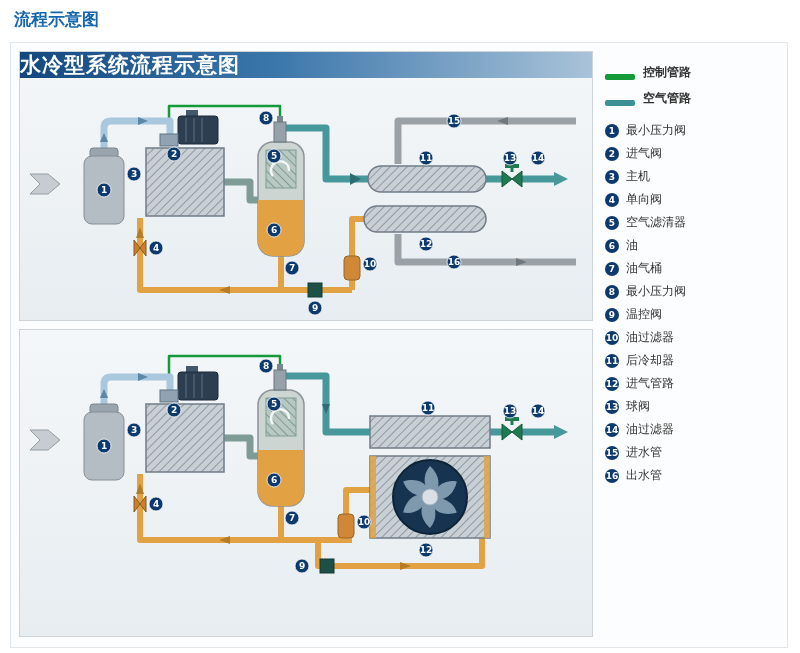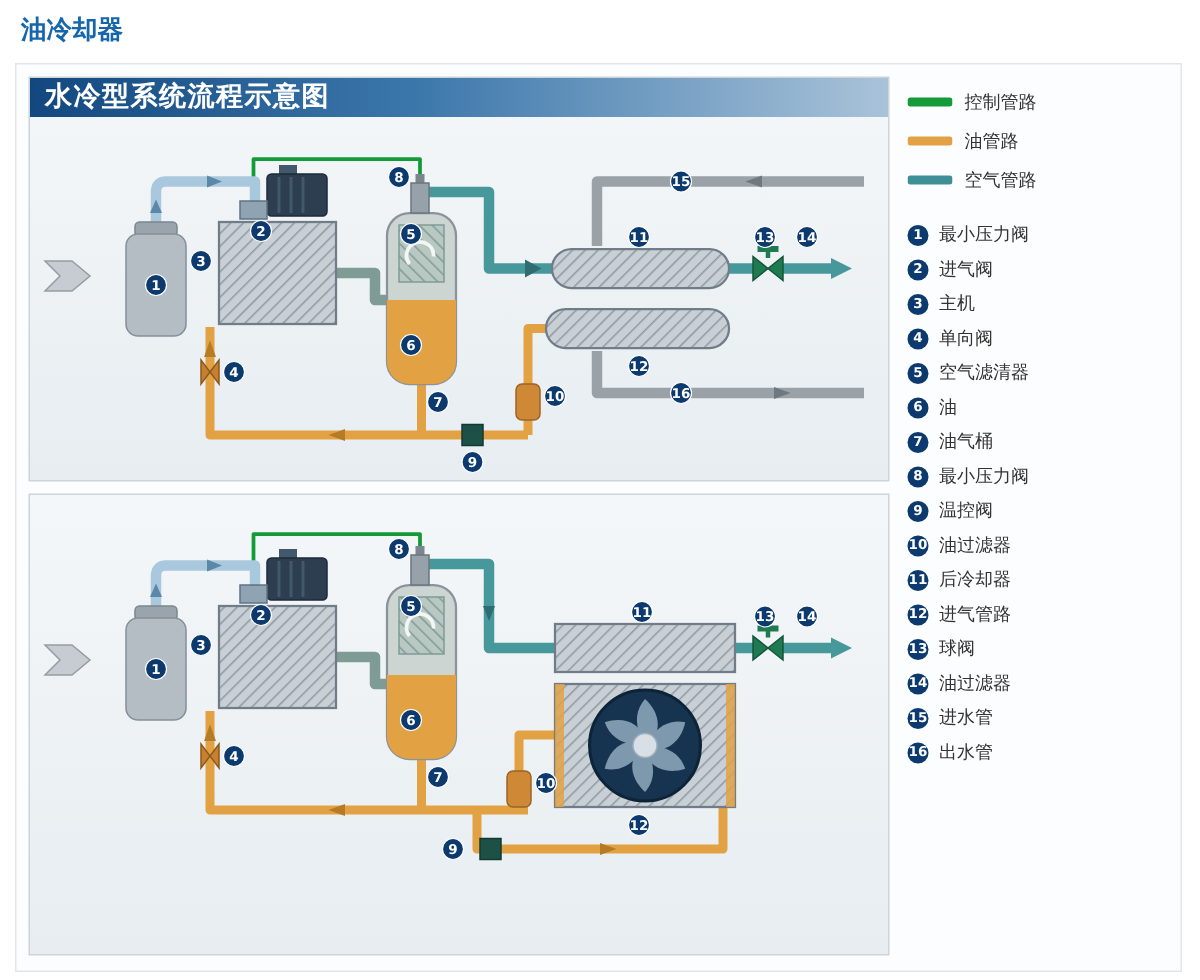--- a/index.html
+++ b/index.html
@@ -2,36 +2,36 @@
 <html><head>
 <meta charset="utf-8">
 <style>
   html,body{margin:0;padding:0;}
   body{width:800px;height:653px;background:#ffffff;font-family:"DejaVu Sans",sans-serif;position:relative;overflow:hidden;}
   .page-title{position:absolute;left:14px;top:8px;margin:0;font-size:17px;font-weight:bold;color:#1566ad;}
   .card{position:absolute;left:10px;top:42px;width:778px;height:606px;background:#fcfdfe;border:1px solid #e2e6ea;box-sizing:border-box;}
   .panel{position:absolute;left:8px;width:574px;border:1px solid #ccd4da;background:linear-gradient(180deg,#f4f7f9,#e7edf1);box-sizing:border-box;}
   .panel-water{top:8px;height:270px;}
   .panel-air{top:286px;height:308px;}
-  .panel-header{height:26px;background:linear-gradient(90deg,#12487f 0%,#3c77ab 45%,#a9c3d9 100%);color:#fff;font-size:18px;font-weight:bold;line-height:26px;padding-left:10px;letter-spacing:1px;}
+  .panel-header{height:26px;background:linear-gradient(90deg,#12487f 0%,#3c77ab 45%,#a9c3d9 100%);color:#fff;font-size:21px;font-weight:bold;line-height:26px;letter-spacing:1px;}
   svg{display:block;}
   .legend{position:absolute;left:594px;top:12px;width:178px;}
-  .lrow{display:flex;align-items:center;height:26px;gap:8px;}
+  .lrow{display:flex;align-items:flex-end;height:26px;gap:8px;font-weight:bold;}
   .llabel{font-size:12px;color:#333;}
   .litems{margin-top:12px;}
   .lirow{display:flex;align-items:center;height:23px;gap:7px;}
   .nbadge{width:14px;height:14px;border-radius:50%;background:#0d3a6e;color:#fff;font-size:9px;line-height:14px;text-align:center;flex:0 0 14px;font-weight:bold;}
   .pipe{fill:none;stroke-linejoin:round;stroke-linecap:butt;}
   .dbadge circle{fill:#0d3a6e;stroke:#ffffff;stroke-width:.8;}
   .dbadge text{fill:#ffffff;font-size:9px;font-weight:bold;text-anchor:middle;font-family:"DejaVu Sans",sans-serif;}
 </style>
 </head>
 <body>
 
-<h1 class="page-title">油冷却器</h1>
+<h1 class="page-title">流程示意图</h1>
 
 <div class="card">
 
   <div class="panel panel-water">
     <div class="panel-header">
       <span>水冷型系统流程示意图</span>
     </div>
     <svg width="572" height="242" viewBox="0 0 572 242">
       <defs>
         <pattern id="hatchW" patternUnits="userSpaceOnUse" width="6" height="6" patternTransform="rotate(45)">
@@ -376,26 +376,20 @@
 
   <div class="legend">
     <div class="lrow">
       <svg width="30" height="8">
           <rect x="0" y="1" width="30" height="6" rx="2" fill="#149a38"></rect>
         </svg>
       <span class="llabel">控制管路</span>
     </div>
     <div class="lrow">
       <svg width="30" height="8">
-          <rect x="0" y="1" width="30" height="6" rx="2" fill="#e2a244"></rect>
-        </svg>
-      <span class="llabel">油管路</span>
-    </div>
-    <div class="lrow">
-      <svg width="30" height="8">
           <rect x="0" y="1" width="30" height="6" rx="2" fill="#3e9096"></rect>
         </svg>
       <span class="llabel">空气管路</span>
     </div>
 
     <div class="litems">
       <div class="lirow">
           <span class="nbadge">1</span>
           <span class="llabel">最小压力阀</span>
         </div>

